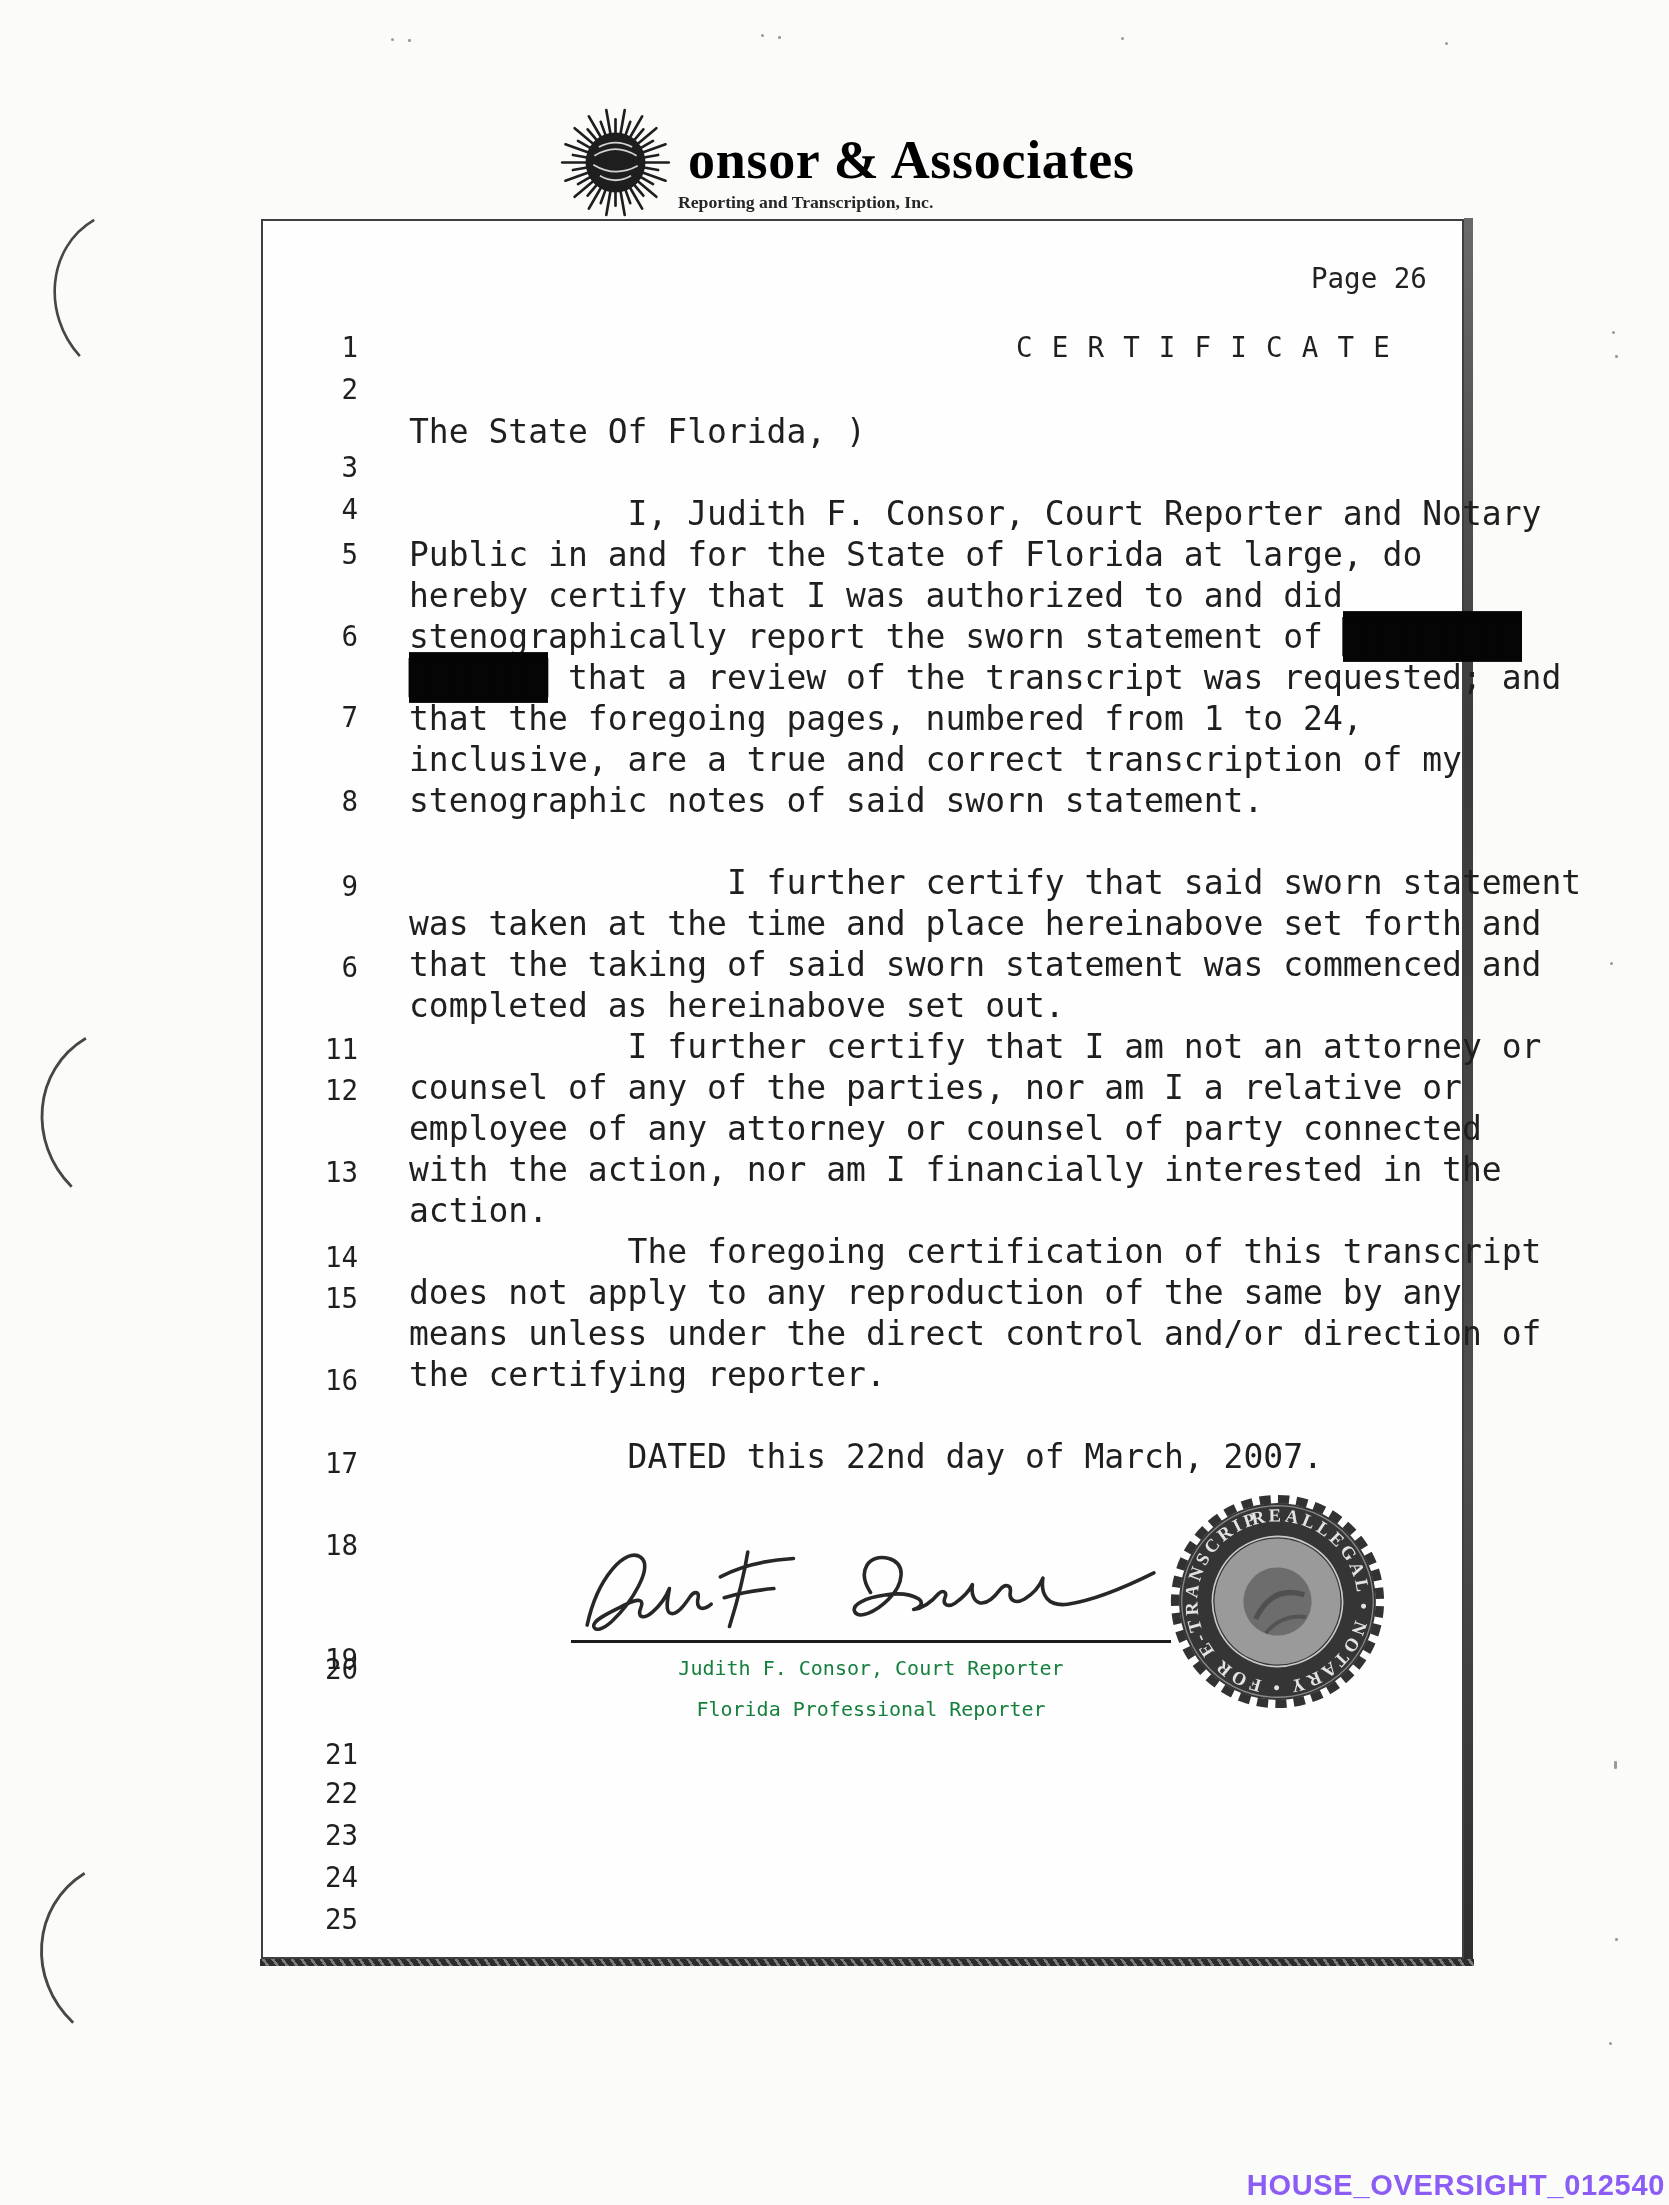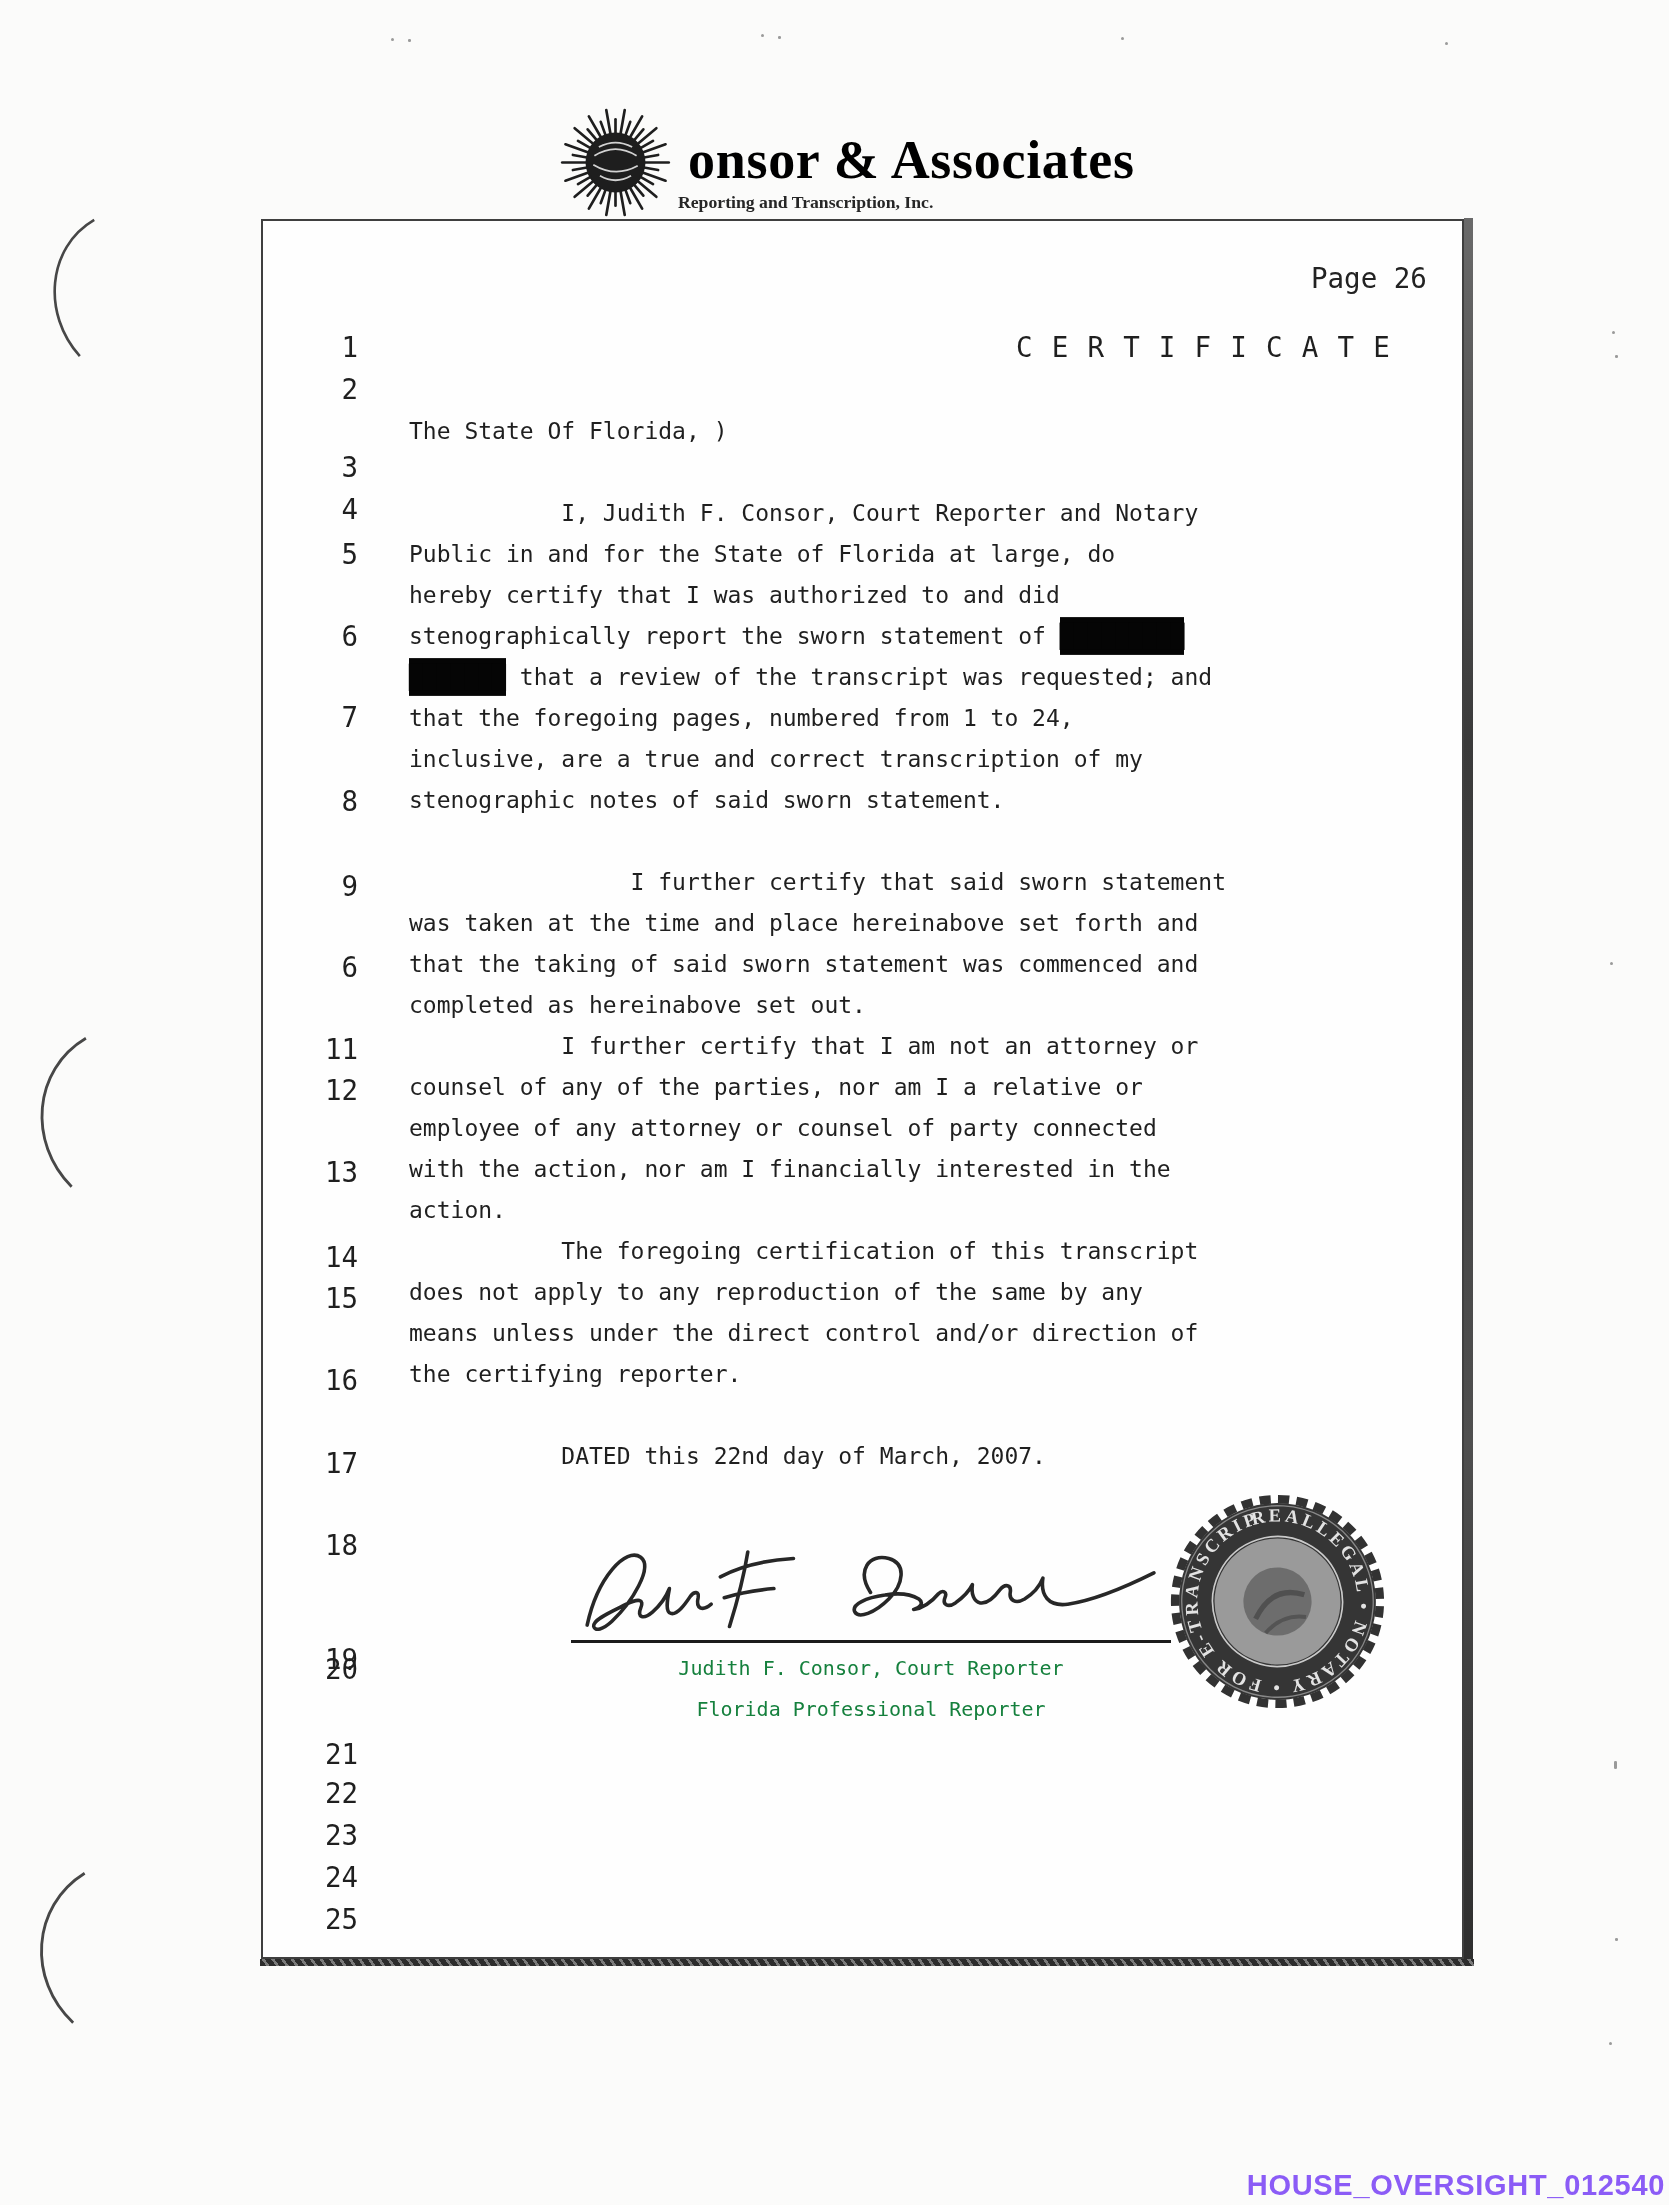--- a/index.html
+++ b/index.html
@@ -36,21 +36,21 @@
   }
   
   #page-number{position:absolute;left:1311px;top:263px;font-size:27.5px;line-height:31px;}
   #line-col{position:absolute;left:306px;top:0;width:52px;height:2205px;}
   .line-no{position:absolute;width:52px;text-align:right;font-size:27.5px;line-height:31px;color:#1f1f1f;}
   #title{
     position:absolute;left:409px;top:327px;width:982px;text-align:right;
     font-size:27.5px;line-height:41px;letter-spacing:1.3px;color:#1f1f1f;white-space:pre;
   }
   #body-lines{position:absolute;left:409px;top:411px;}
-  .body-line{white-space:pre;font-size:23px;height:41px;line-height:41px;color:#1f1f1f;}
+  .body-line{white-space:pre;font-size:33px;height:41px;line-height:41px;color:#1f1f1f;}
   .redaction{background:#050505;color:#050505;box-shadow:0 5.9px 0 #050505,0 -5.9px 0 #050505;}
   
   #signature-svg{position:absolute;left:563px;top:1535px;width:602px;height:111px;z-index:3;}
   #sig-rule{position:absolute;left:571px;top:1640px;width:600px;height:2.6px;background:#1c1c1c;z-index:2;}
   #signer-name,#signer-title{
     position:absolute;left:571px;width:600px;text-align:center;
     font-size:20px;line-height:41px;color:#15803d;white-space:pre;z-index:2;
   }
   #signer-name{top:1648px;}
   #signer-title{top:1689px;}

